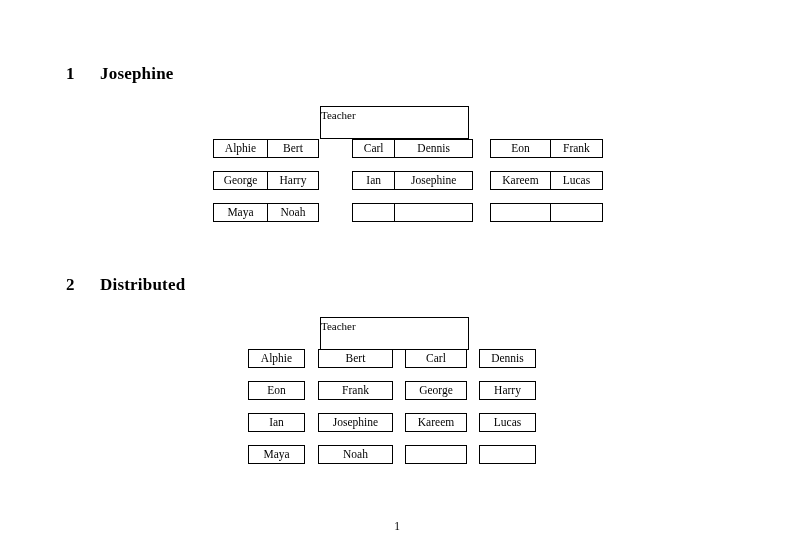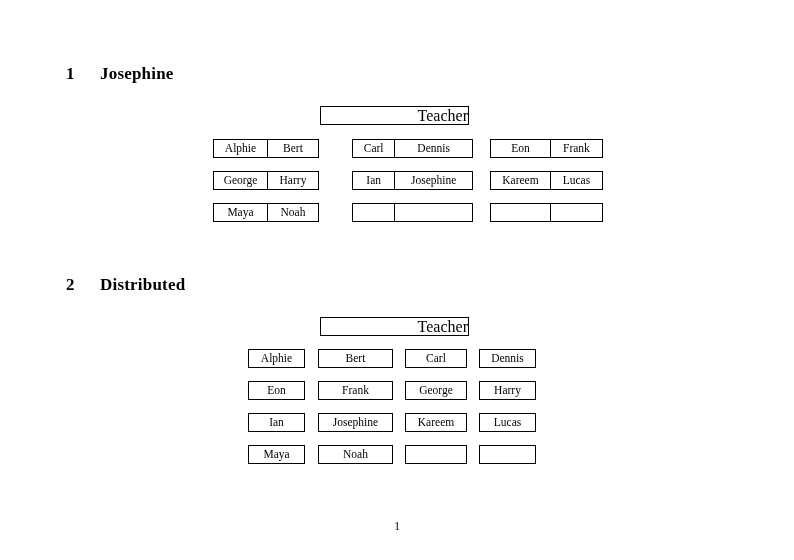--- a/index.html
+++ b/index.html
@@ -36,24 +36,24 @@
 
   #heading-classical   { left: 66px; top: 64px; }
   #heading-distributed { left: 66px; top: 275px; }
 
   
   .teacher-box {
     position: absolute;
     box-sizing: border-box;
     border: 1px solid #000000;
     background: #ffffff;
-    font-size: 16px;
-    text-align: right;
+    font-size: 11px;
+    text-align: left;
     line-height: 17px;
-    height: 19px;
+    height: 33px;
   }
 
   
   #classical-teacher {
     left: 320px;
     top: 106px;
     width: 149px;
   }
 
   .classical-grid {

